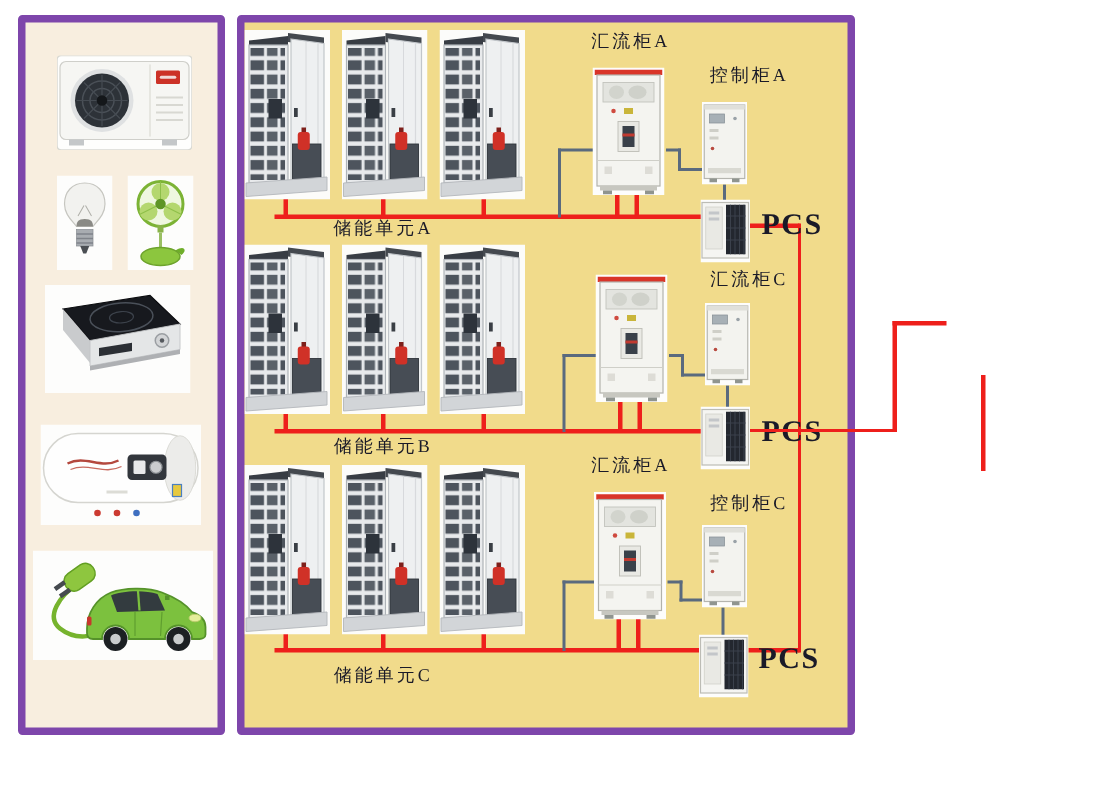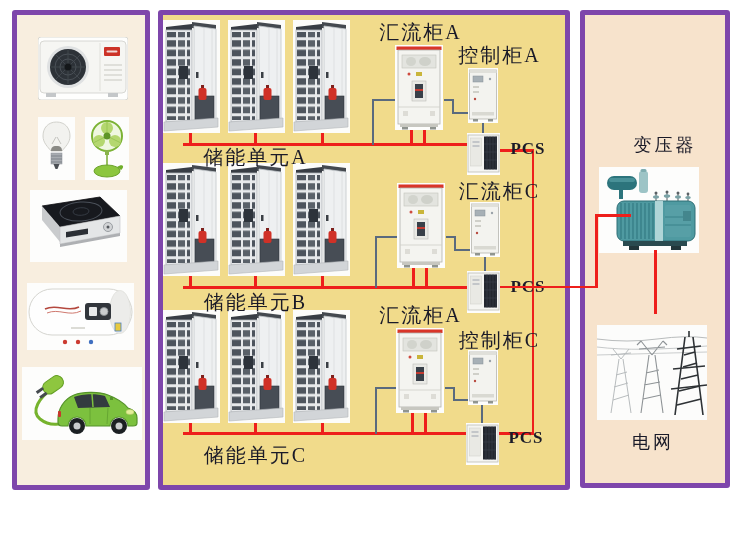--- a/index.html
+++ b/index.html
@@ -6,23 +6,23 @@
   #stage{position:relative;width:737px;height:541px;background:#ffffff;overflow:hidden;
          font-family:"Liberation Sans","DejaVu Sans",sans-serif;}
   .panel{position:absolute;border:5px solid #7e46ab;border-radius:3px;box-sizing:border-box;}
   #panel-left{left:12px;top:10px;width:138px;height:480px;background:#f8eedf;}
   #panel-mid{left:158px;top:10px;width:412px;height:480px;background:#f1db8b;}
   #panel-right{left:580px;top:10px;width:150px;height:478px;background:#f7e3cc;}
   .wire{position:absolute;background:#ee1f1b;z-index:5;}
   .wire.gray{background:#5a6a7e;}
   svg.item{position:absolute;overflow:visible;z-index:10;}
   .lbl{position:absolute;font-family:"Liberation Serif","DejaVu Serif",serif;color:#1a1a28;
-       text-align:center;letter-spacing:2px;font-size:20px;line-height:1.15;white-space:nowrap;z-index:20;}
+       text-align:center;letter-spacing:2px;font-size:12px;line-height:1.15;white-space:nowrap;z-index:20;}
   .lbl.big{font-size:18px;letter-spacing:3px;}
-  .lbl.en{font-weight:bold;letter-spacing:1px;font-size:17px;}
+  .lbl.en{font-weight:bold;letter-spacing:1px;font-size:20px;}
   #caption{position:absolute;left:0;right:0;top:501px;text-align:center;z-index:25;
            font-family:"Liberation Sans","DejaVu Sans",sans-serif;font-weight:bold;
            font-size:21px;color:#000;letter-spacing:2px;}
   .overlay{z-index:30;}
 </style>
 </head>
 <body>
 
 <svg xmlns="http://www.w3.org/2000/svg" xmlns:xlink="http://www.w3.org/1999/xlink" style="position:absolute;width:0;height:0;" aria-hidden="true">
   <defs>
@@ -374,29 +374,19 @@
     <div class="lbl" style="left:284px;top:165px;width:105px">汇流柜C</div>
     <div class="lbl" style="left:284px;top:314px;width:105px">控制柜C</div>
     <div class="lbl en" style="left:340px;top:124px;width:50px">PCS</div>
     <div class="lbl en" style="left:340px;top:262px;width:50px">PCS</div>
     <div class="lbl en" style="left:338px;top:413px;width:50px">PCS</div>
     <div class="lbl" style="left:35px;top:276px;width:115px">储能单元B</div>
     <div class="lbl" style="left:35px;top:131px;width:115px">储能单元A</div>
     <div class="lbl" style="left:35px;top:429px;width:115px">储能单元C</div>
   </div>
 
-  <div id="panel-right" class="panel">
-    <div class="lbl big" style="left:20px;top:120px;width:120px">变压器</div>
-    <svg class="item" style="left:14px;top:152px;width:100px;height:86px">
-        <use href="#sym-transformer" xlink:href="#sym-transformer"></use>
-      </svg>
-    <svg class="item" style="left:12px;top:310px;width:110px;height:95px">
-        <use href="#sym-grid" xlink:href="#sym-grid"></use>
-      </svg>
-    <div class="lbl big" style="left:8px;top:417px;width:120px">电网</div>
-  </div>
 
   <div class="wire overlay" style="left:500px;top:285.5px;width:97px;height:2.5px"></div>
   <div class="wire overlay" style="left:595px;top:214px;width:2.5px;height:74px"></div>
   <div class="wire overlay" style="left:595px;top:214px;width:36px;height:2.5px"></div>
   <div class="wire overlay" style="left:654px;top:250px;width:2.5px;height:64px"></div>
 
 </div>
 
 </body></html>

